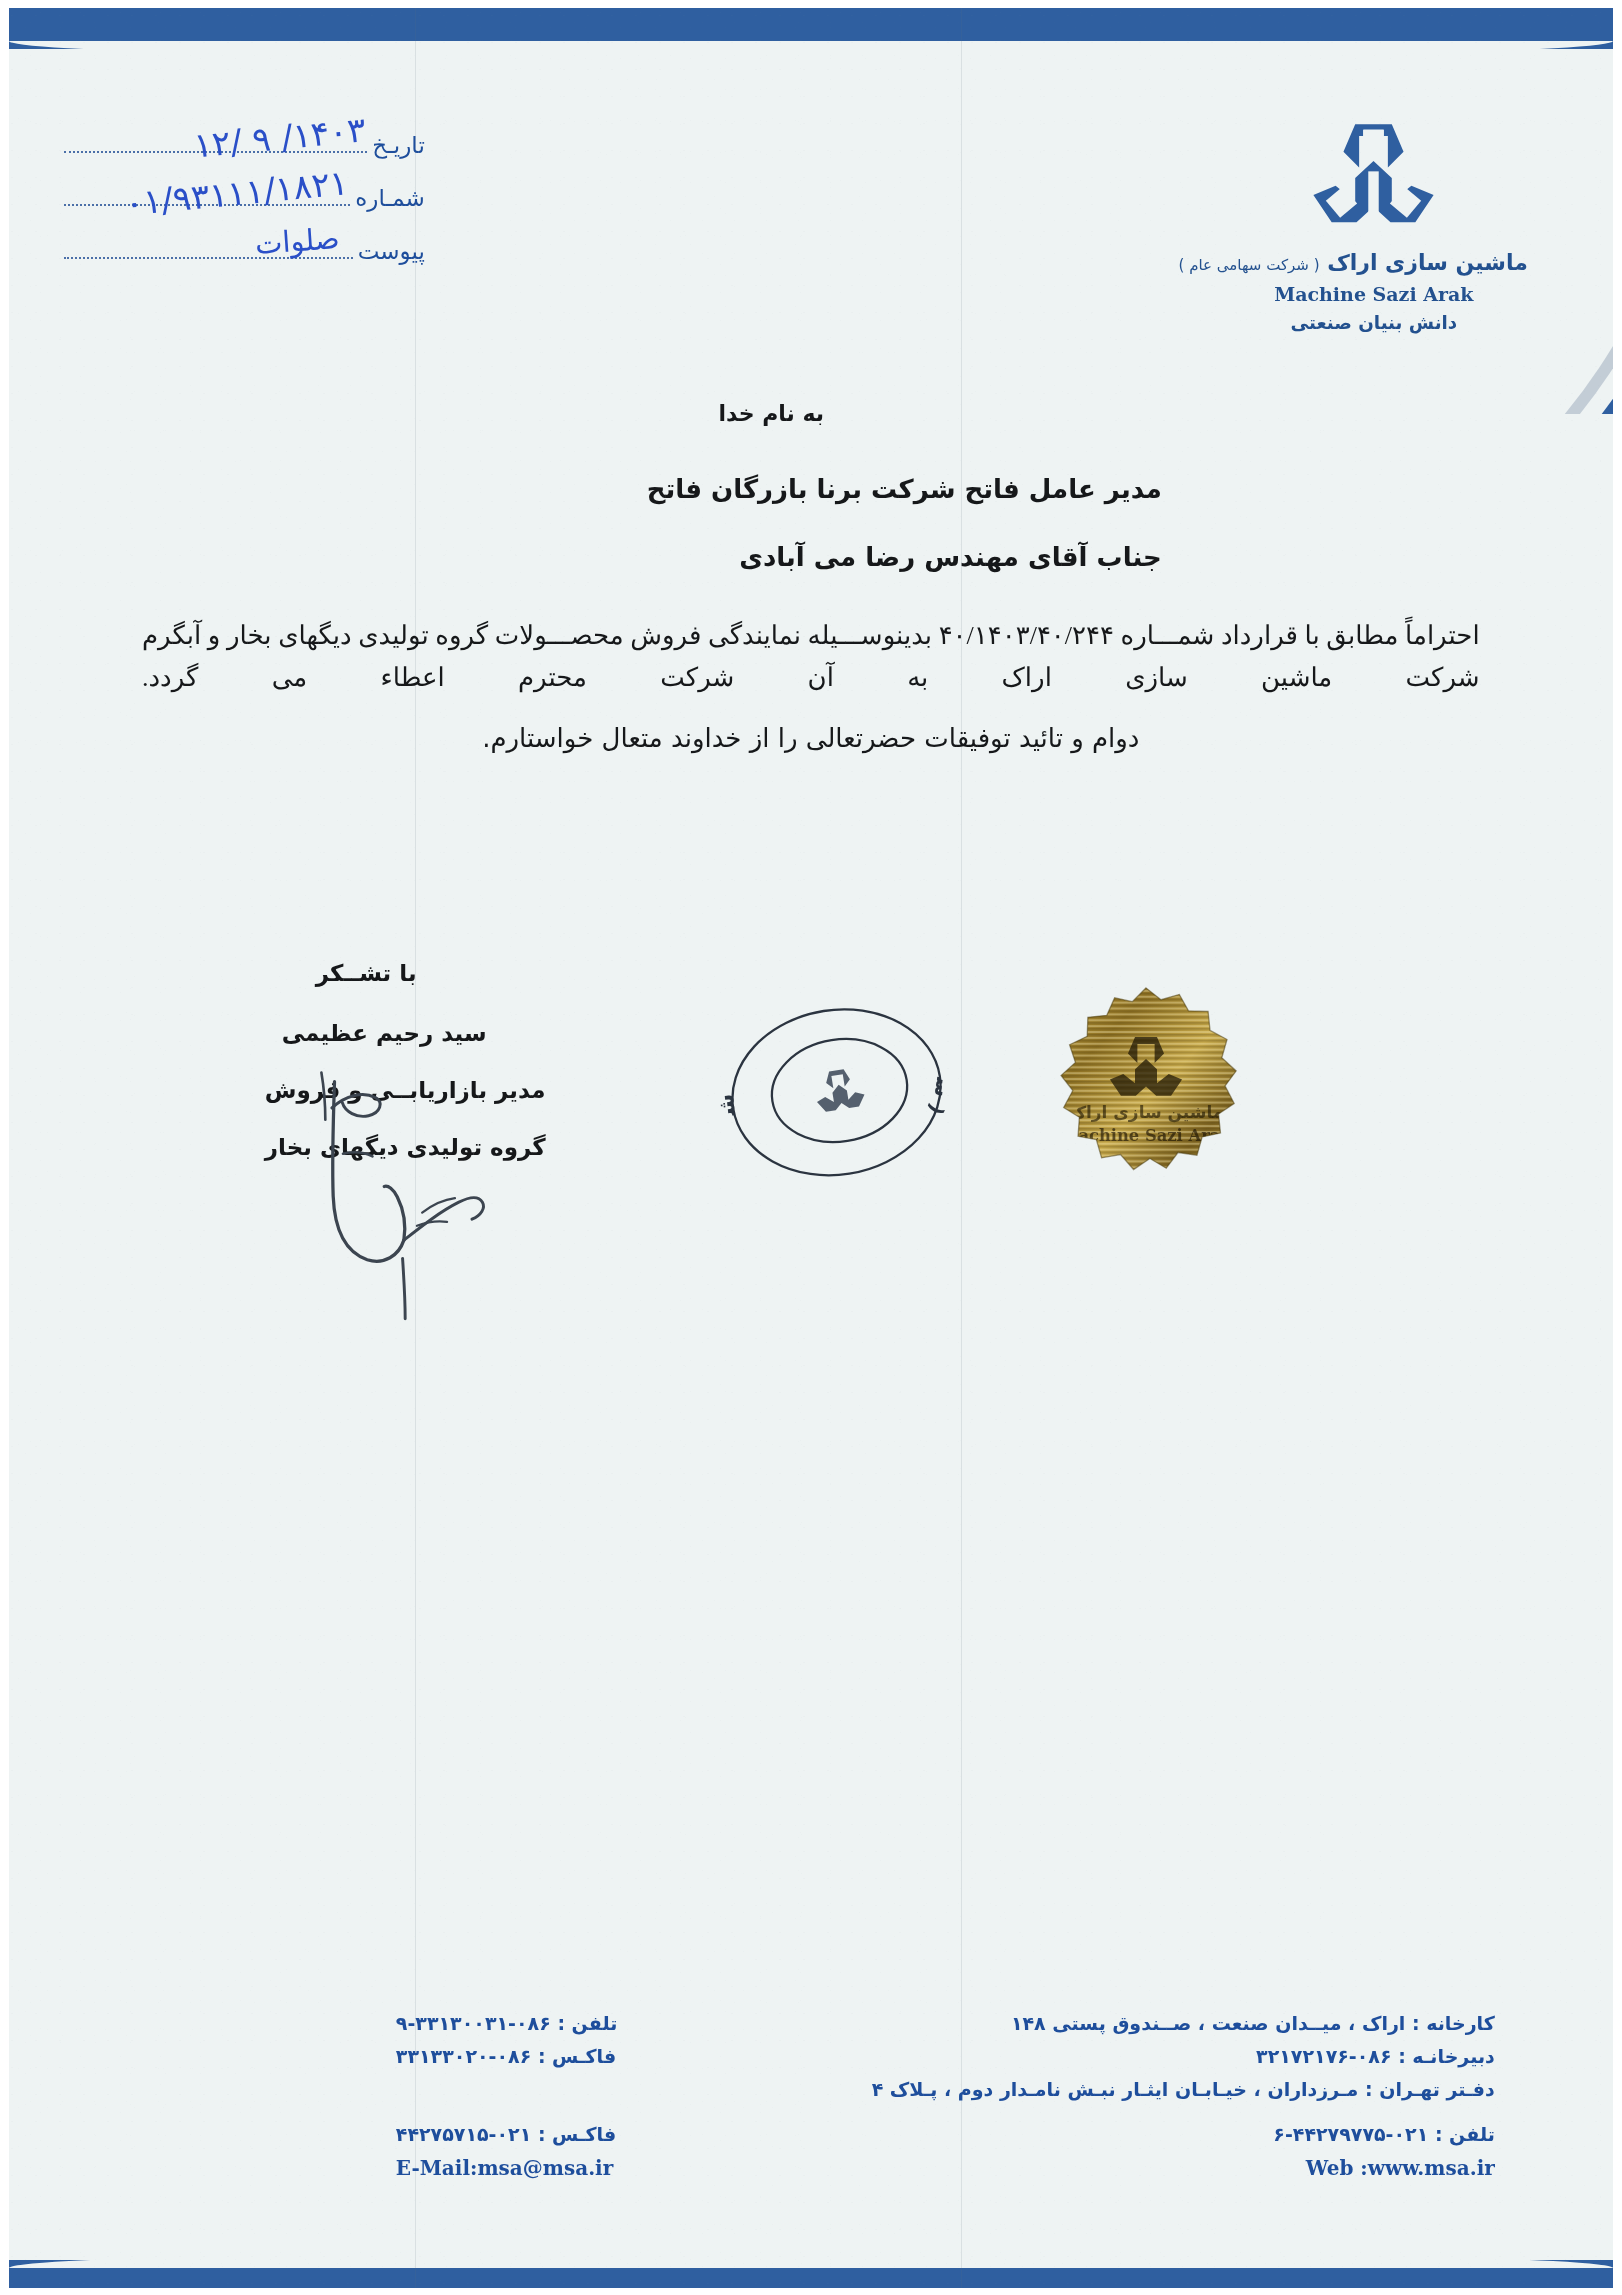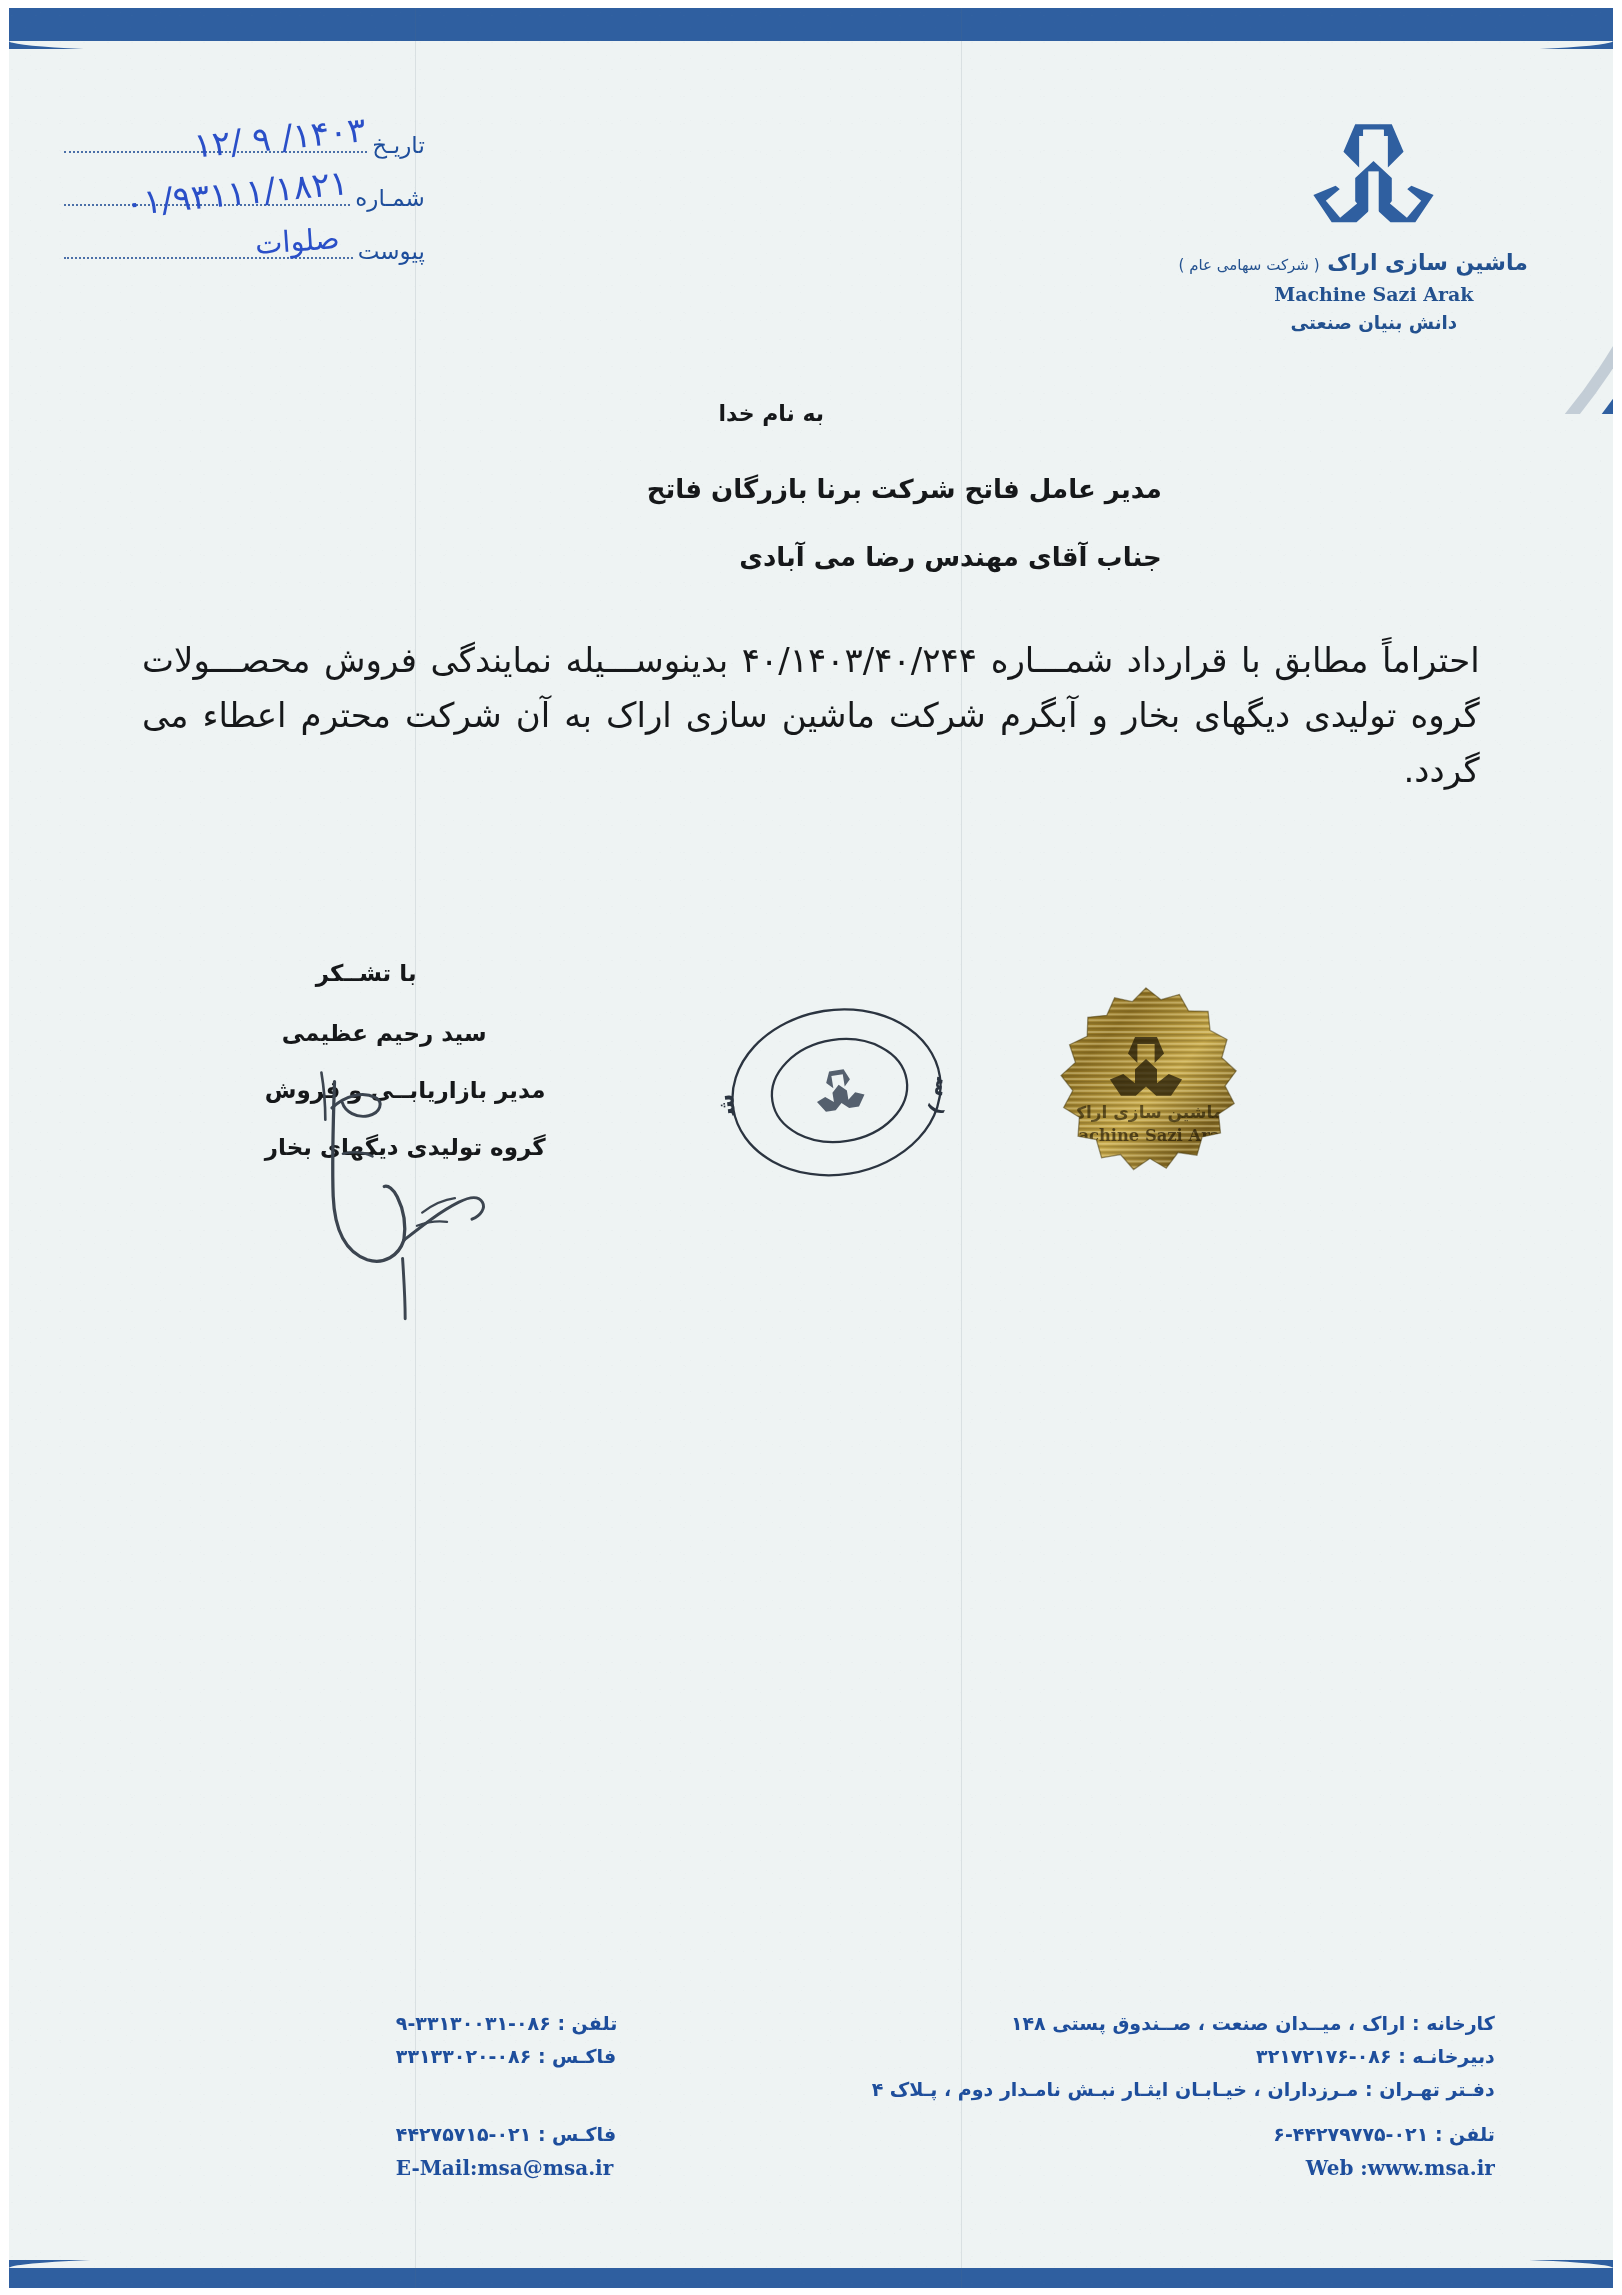--- a/index.html
+++ b/index.html
@@ -264,26 +264,27 @@
     padding-right: 327px;
   }
   .salam {
     margin-top: 37px;
     font-size: 25px;
     font-weight: bold;
     text-align: right;
     padding-right: 327px;
   }
   .para {
-    margin-top: 61px;
-    font-size: 34px;
+    margin-top: 43px;
+    font-size: 26px;
     line-height: 1.62;
     text-align: justify;
     text-align-last: justify;
     padding: 0 9.2px;
+    font-family: Liberation Serif, serif;
   }
   .para-2 {
     margin-top: 23.6px;
     font-size: 26px;
     text-align: center;
   }
 
   
   .sig-block {
     position: absolute;
@@ -432,20 +433,21 @@
       <div class="lh-fa"><span>ماشین سازی اراک</span> <span class="paren">( شرکت سهامی عام )</span></div>
       <div class="lh-en">Machine Sazi Arak</div>
       <div class="lh-sub">دانش بنیان صنعتی</div>
     </div>
 
     <div class="body-area">
       <div class="bismillah">به نام خدا</div>
       <div class="addr1">مدیر عامل فاتح شرکت برنا بازرگان فاتح</div>
       <div class="addr2">جناب آقای مهندس رضا می آبادی</div>
       <div class="para">احتراماً مطابق با قرارداد شمـــاره ۴۰/۱۴۰۳/۴۰/۲۴۴ بدینوســـیله نمایندگی فروش محصـــولات گروه تولیدی دیگهای بخار و آبگرم شرکت ماشین سازی اراک به آن شرکت محترم اعطاء می گردد.</div>
+      <div class="para-2">دوام و تائید توفیقات حضرتعالی را از خداوند متعال خواستارم.</div>
     </div>
 
     <div class="sig-block">
       <div class="sig-line thanks">با تشــکر</div>
       <div class="sig-line name">سید رحیم عظیمی</div>
       <div class="sig-line role1">مدیر بازاریابــی و فروش</div>
       <div class="sig-line role2">گروه تولیدی دیگهای بخار</div>
     </div>
 
     <span class="signature">

